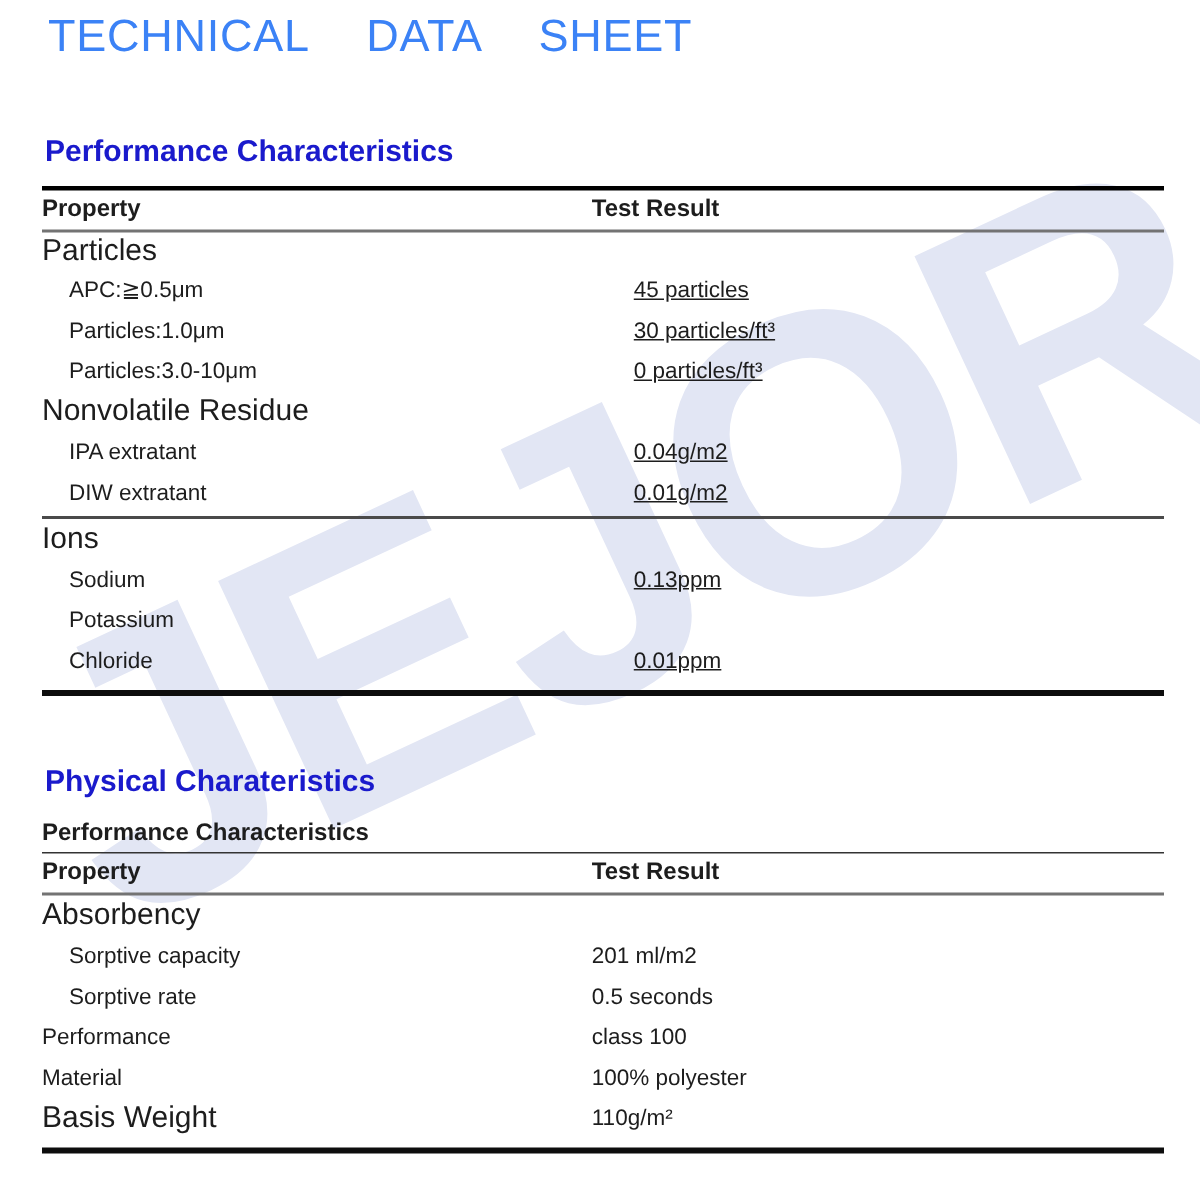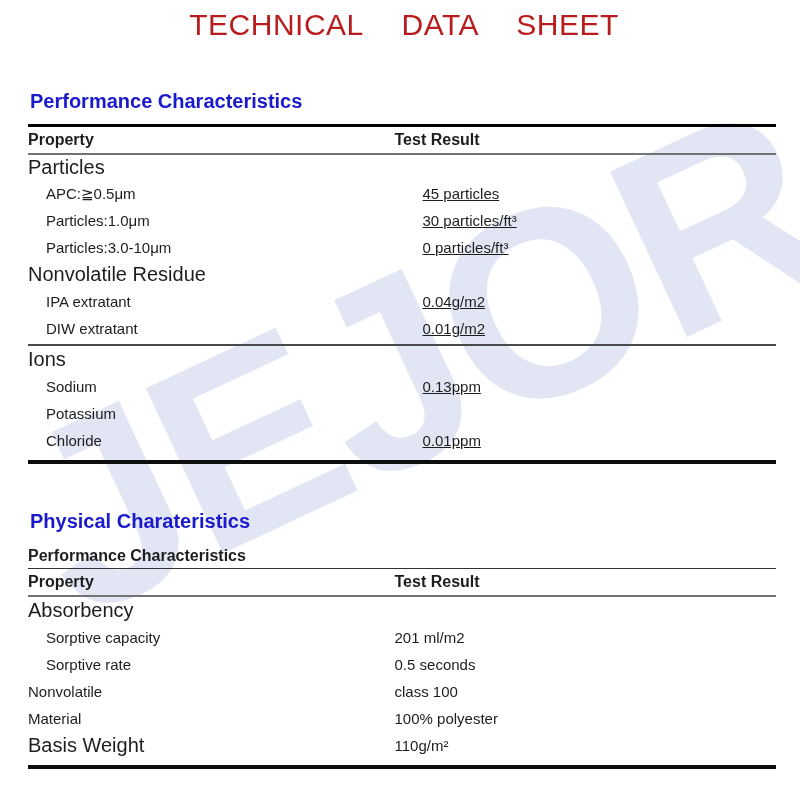--- a/index.html
+++ b/index.html
@@ -28,25 +28,24 @@
   }
   .page{
     position:absolute;inset:0;
     padding:6px 24px 0 28px;
     box-sizing:border-box;
     z-index:1;
   }
   .doc-title{
     font-size:30px;
     font-weight:normal;
-    color:#b91c1c;
+    color:#3b82f6;
     word-spacing:30px;
     margin:2px 0 0 4px;
     letter-spacing:0.5px;
-    text-align:center;
   }
   .section-heading{
     color:#1a1acc;
     font-size:20px;
     font-weight:bold;
     margin:0 0 11px 2px;
   }
   .h1-wrap{margin-top:48px;}
   .h2-wrap{margin-top:46px;}
   .rule-thick{border-top:3px solid #000;height:0;}
@@ -172,21 +171,21 @@
     <span class="label">Sorptive capacity</span>
     <span class="value">201 ml/m2</span>
   </div>
 
   <div class="row sub">
     <span class="label">Sorptive rate</span>
     <span class="value">0.5 seconds</span>
   </div>
 
   <div class="row plain">
-    <span class="label">Nonvolatile</span>
+    <span class="label">Performance</span>
     <span class="value">class 100</span>
   </div>
 
   <div class="row plain">
     <span class="label">Material</span>
     <span class="value">100% polyester</span>
   </div>
 
   <div class="row section">
     <span class="label">Basis Weight</span>

